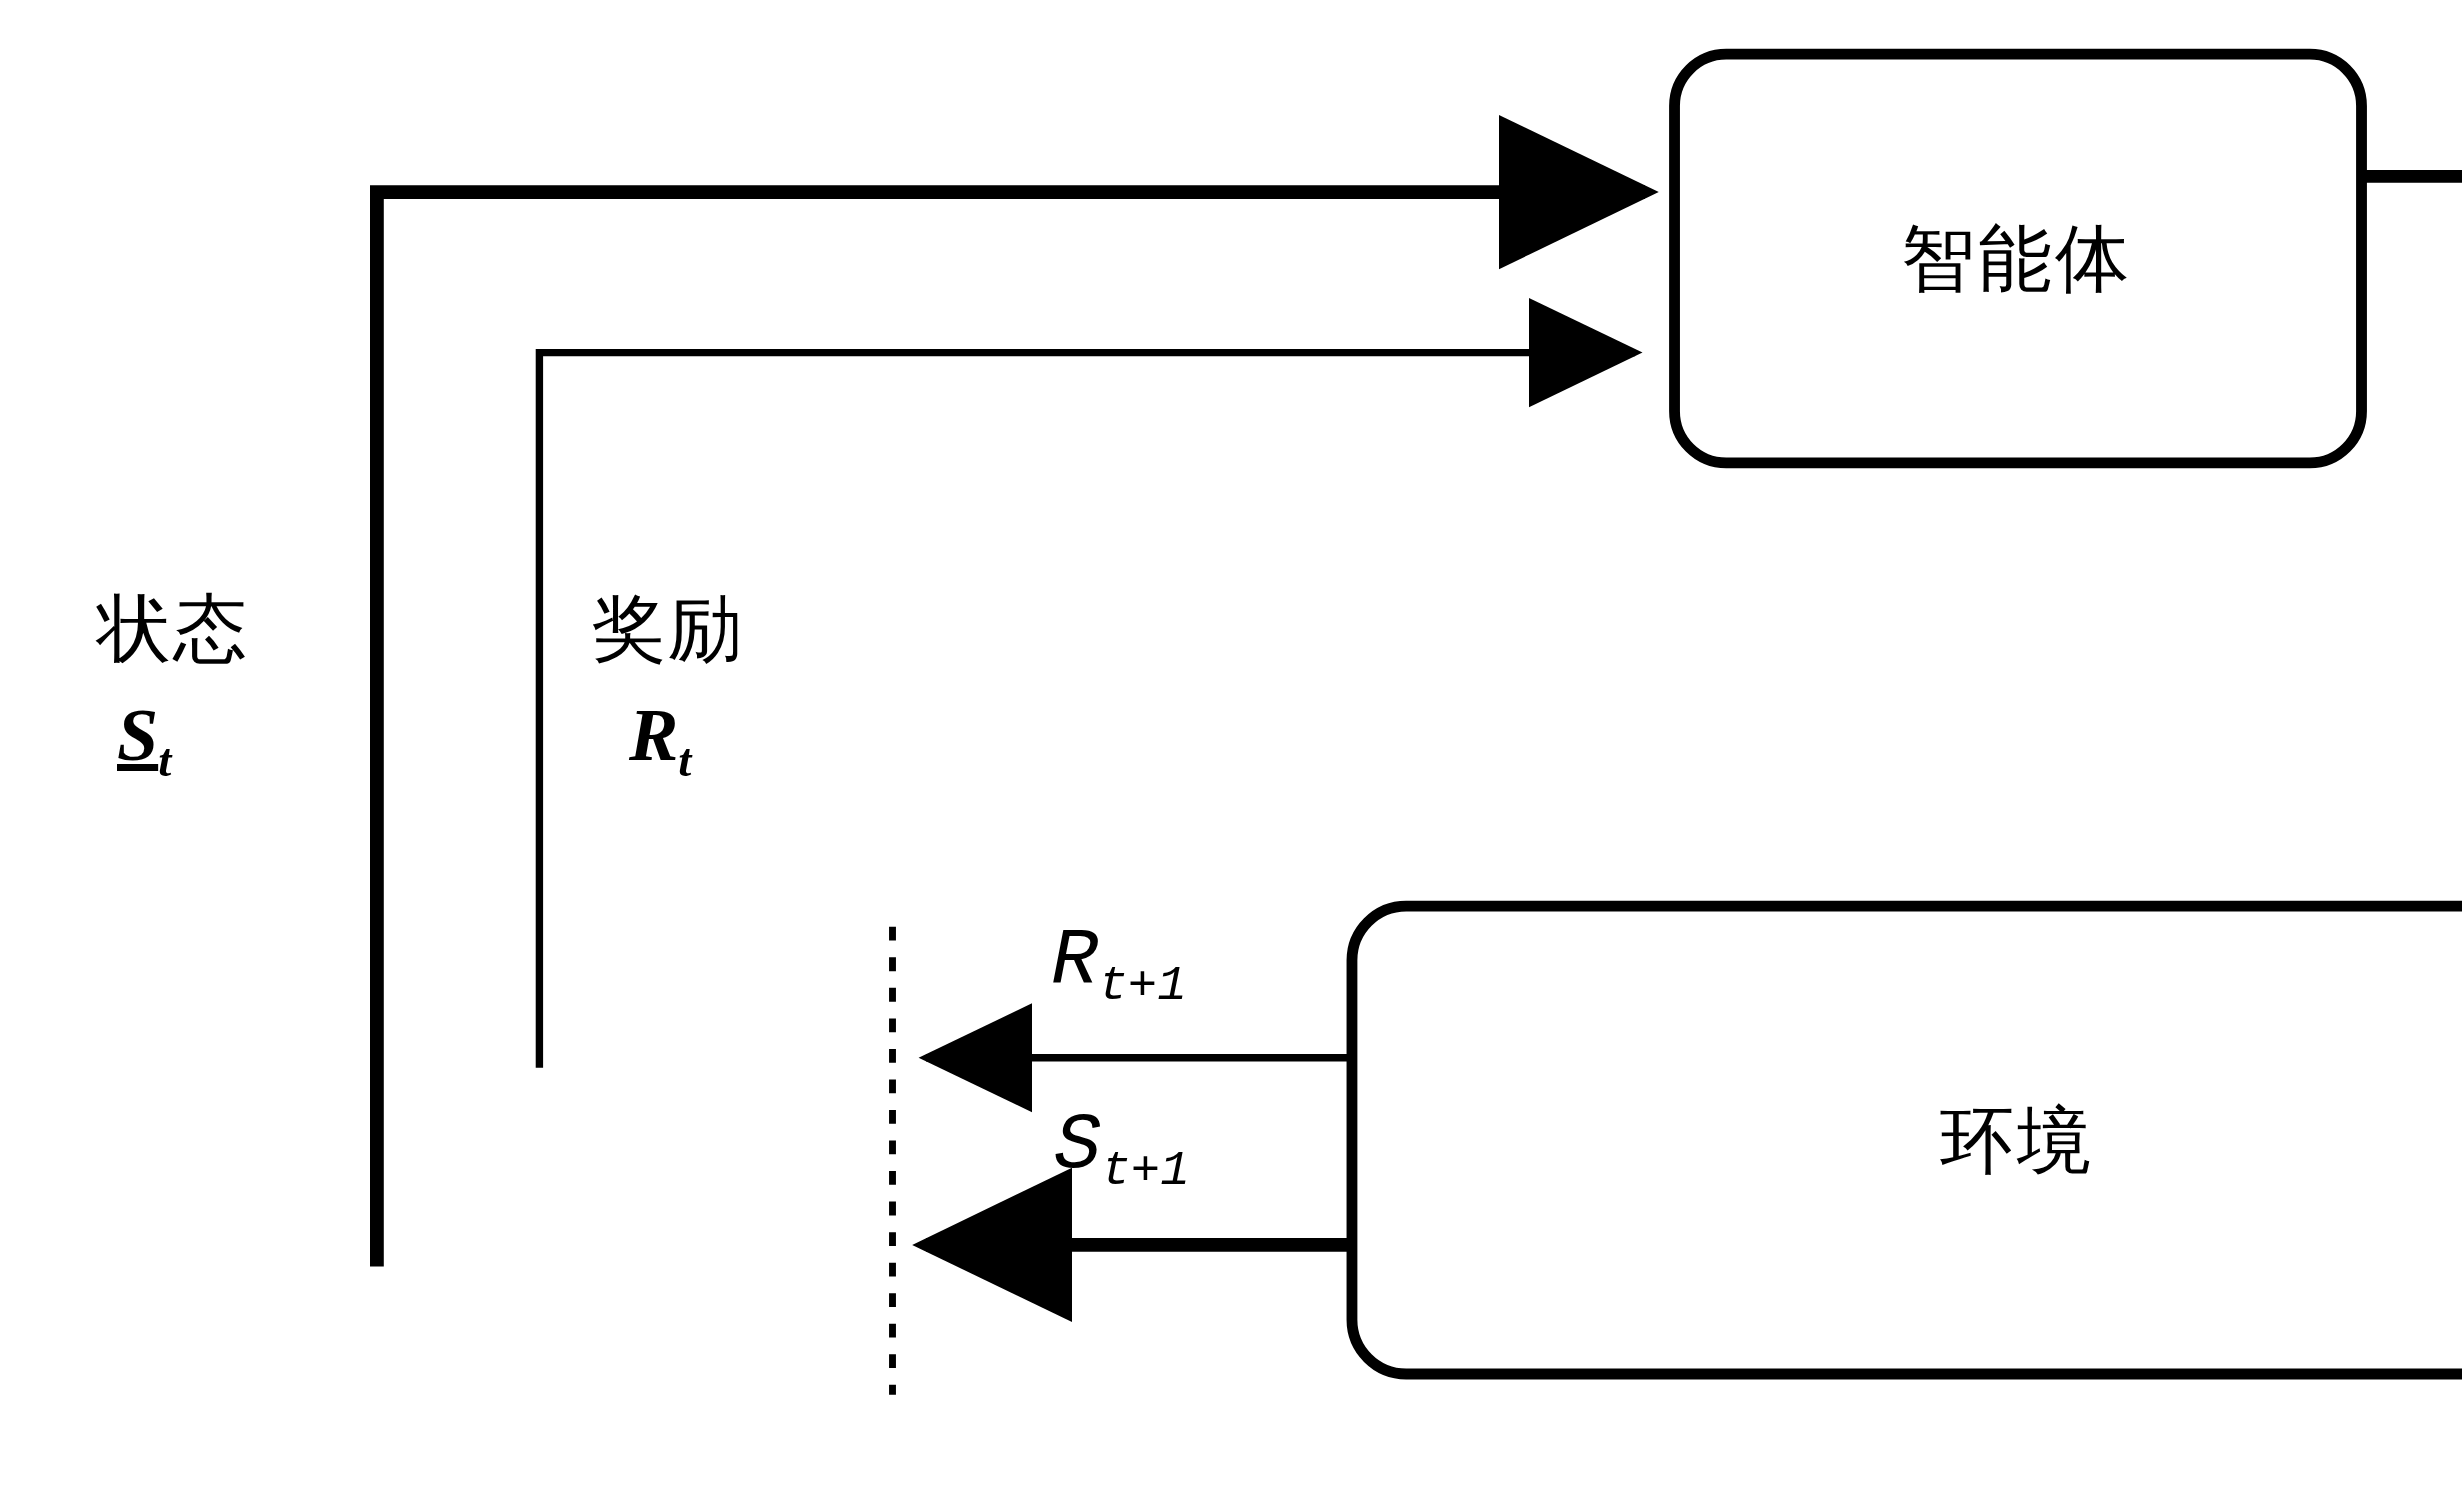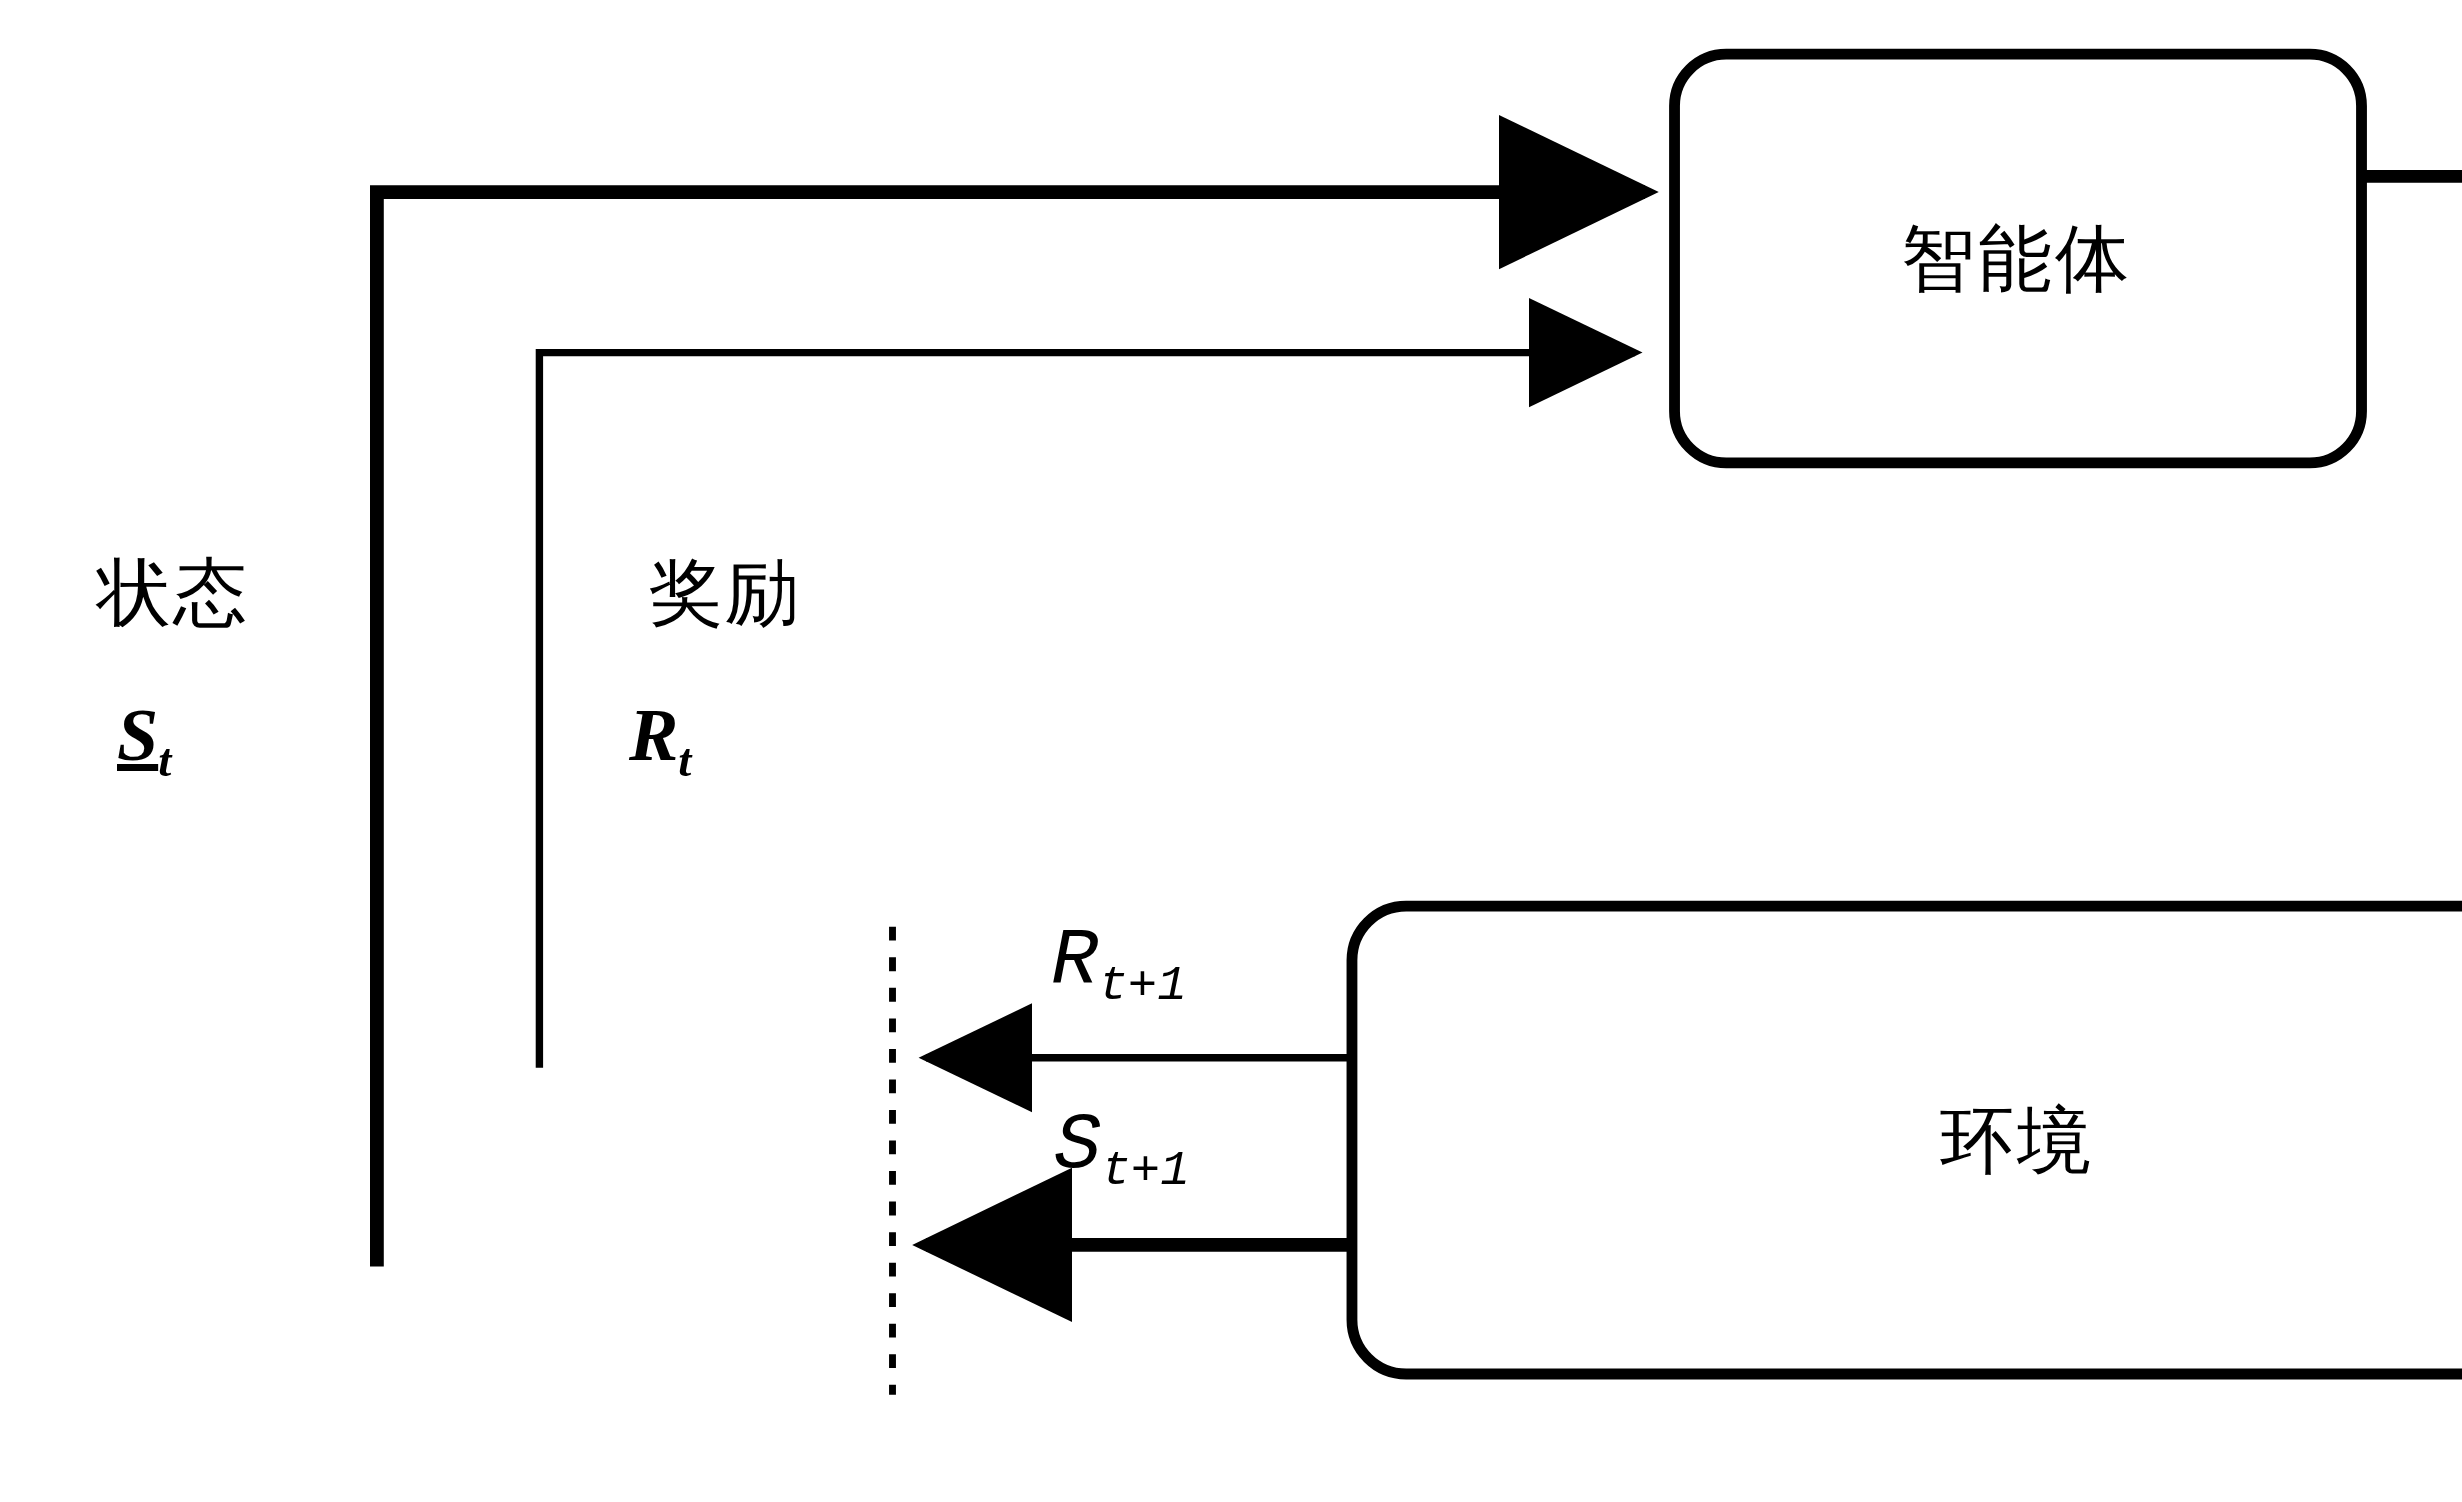--- a/index.html
+++ b/index.html
@@ -29,20 +29,21 @@
     white-space: nowrap;
     line-height: 1;
   }
   .box-title {
     font-size: 74px;
     letter-spacing: 3px;
   }
   .side-word {
     font-size: 74px;
     letter-spacing: 2px;
+    margin-top: 36px;
   }
   .mathvar {
     font-family: "Liberation Serif", "DejaVu Serif", serif;
     font-style: italic;
     font-weight: 700;
     font-size: 74px;
   }
   .mathvar .sub {
     font-size: 47px;
     font-style: italic;
@@ -118,21 +119,21 @@
     <span>智能体</span>
   </div>
 
   <div class="node-label side-word" style="left:97px; top:556px;">
     <span>状态</span>
   </div>
   <div class="node-label mathvar" style="left:117px; top:698px;text-decoration:underline;">
     <span>S</span><span class="sub">t</span>
   </div>
 
-  <div class="node-label side-word" style="left:649px; top:556px;">
+  <div class="node-label side-word" style="left:592px; top:556px;">
     <span>奖励</span>
   </div>
   <div class="node-label mathvar" style="left:608px; top:698px;margin-left:21px;">
     <span>R</span><span class="sub">t</span>
   </div>
 
   <div class="node-label edge-math" style="left:1051px; top:922px;">
     <span>R</span><span class="sub">t+1</span>
   </div>
 

